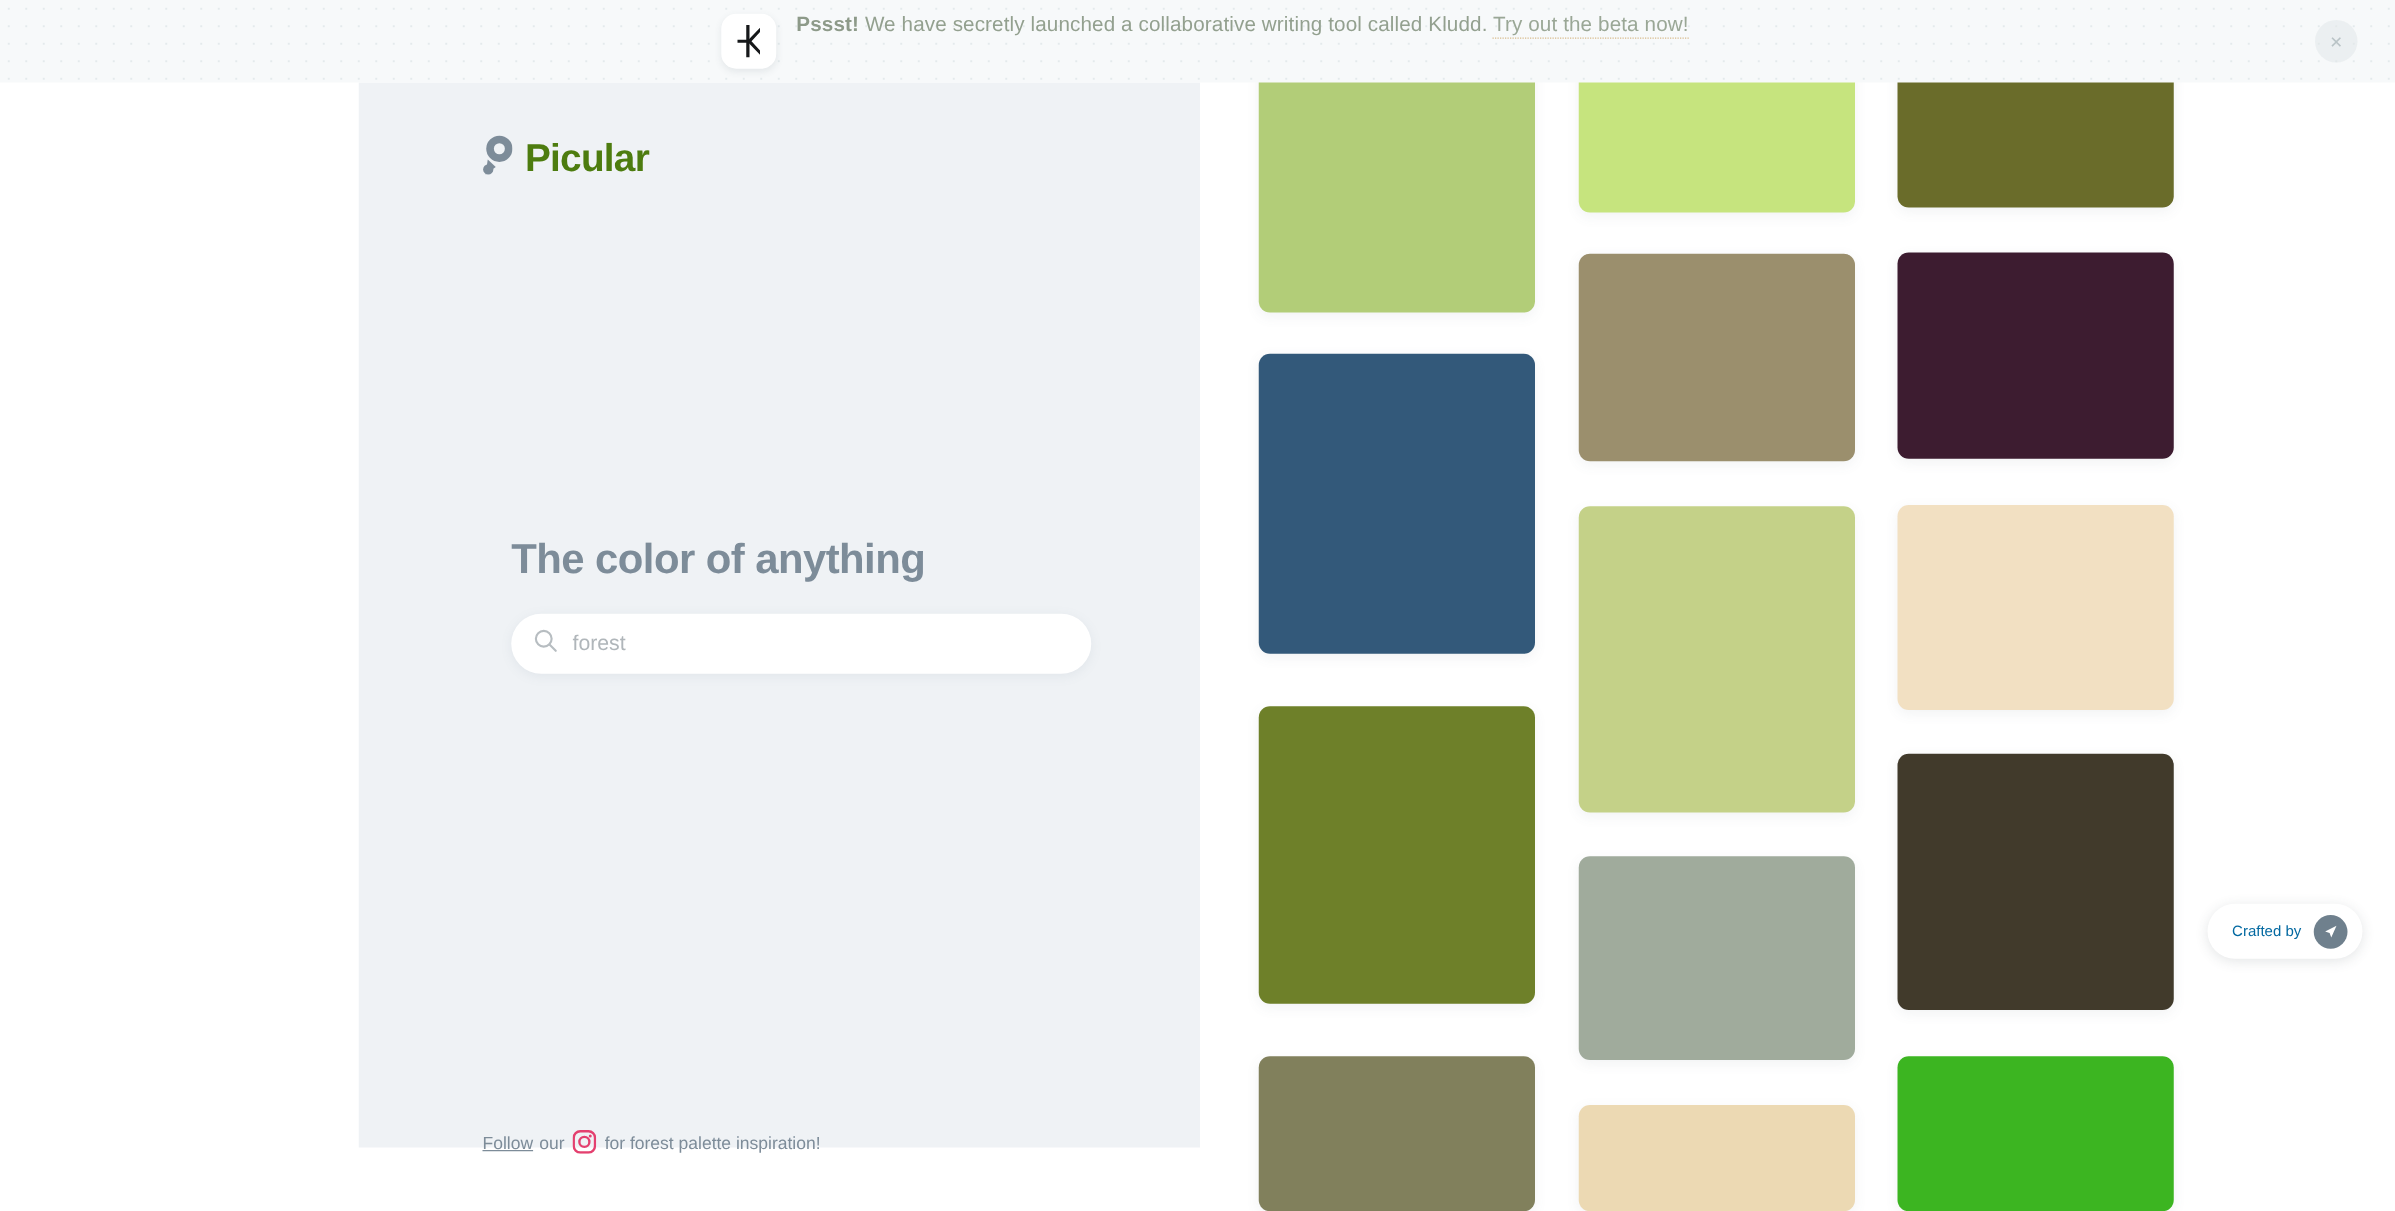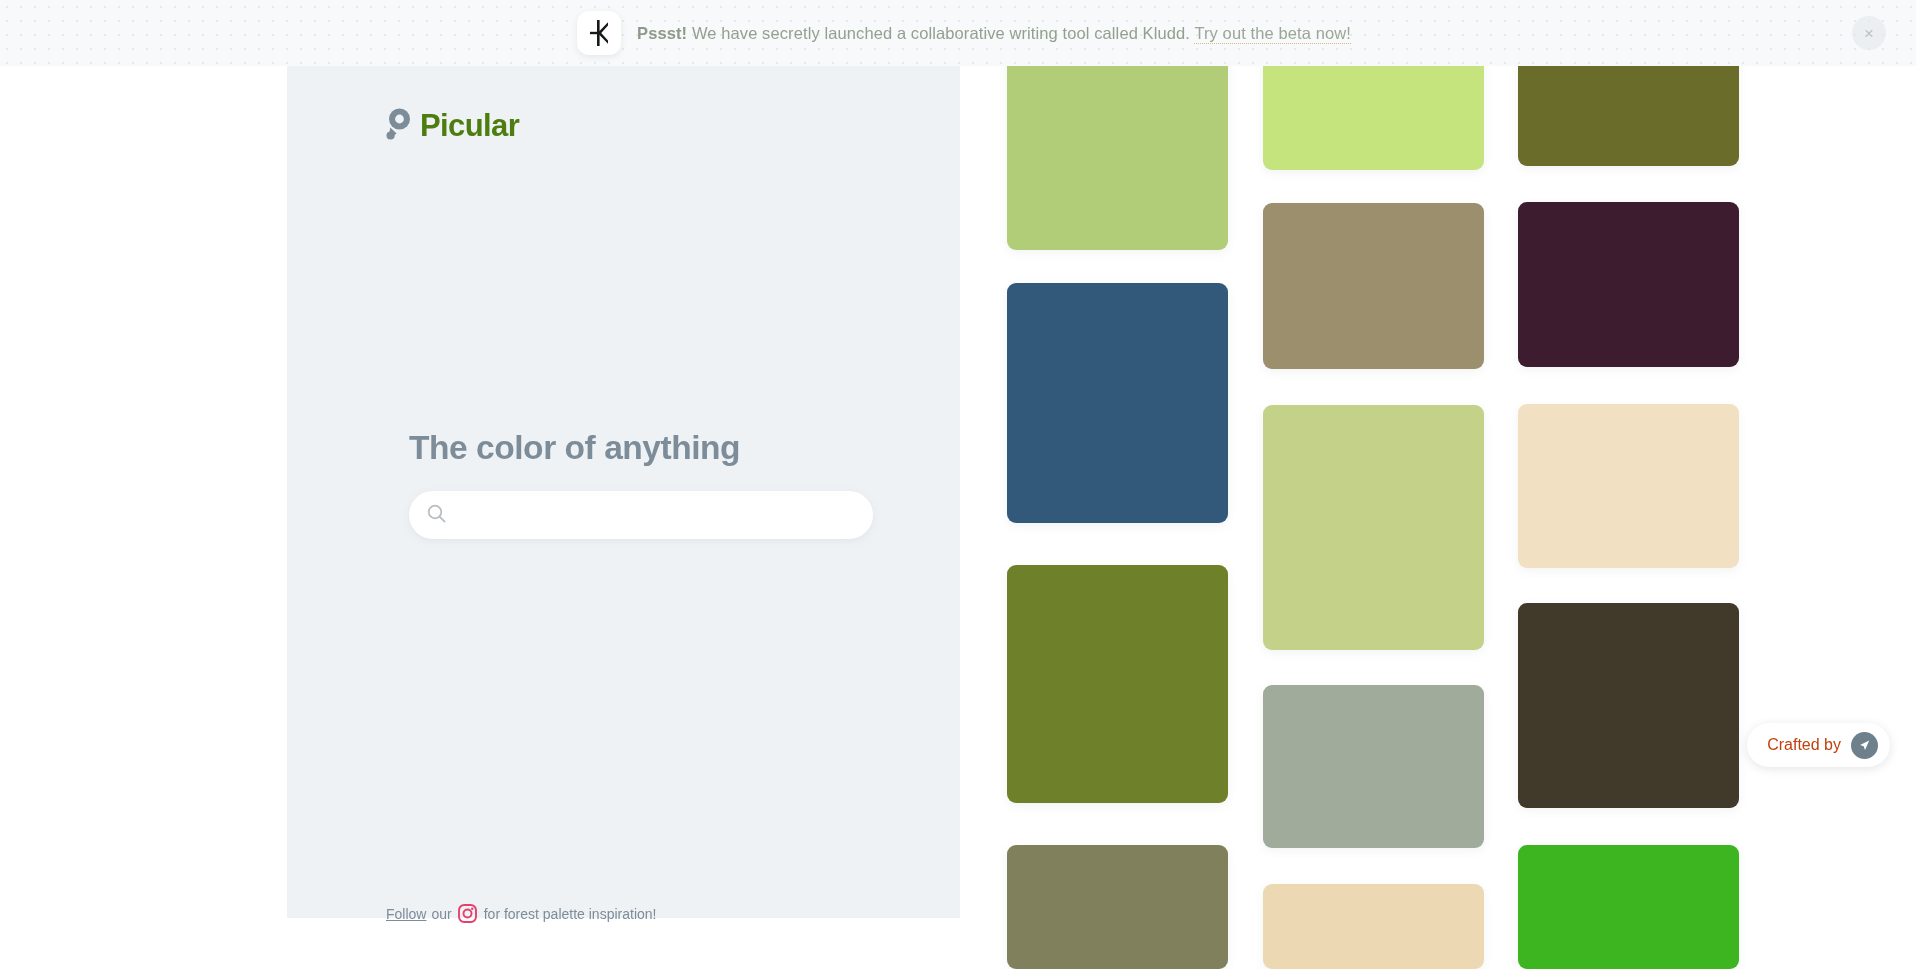--- a/index.html
+++ b/index.html
@@ -20,21 +20,20 @@
     height: 66px;
     background-color: #f7f9fa;
     background-image: radial-gradient(#e4eaec 1.1px, transparent 1.2px);
     background-size: 14px 14px;
     display: flex;
     align-items: center;
     z-index: 50;
   }
   #banner-inner {
     display: flex;
-    align-items: center;
     margin: 0 auto;
     gap: 16px;
     padding-left: 12px;
   }
   .kludd-logo {
     width: 44px; height: 44px;
     background: #ffffff;
     border-radius: 12px;
     box-shadow: 0 2px 6px rgba(70,90,100,.10);
     display: flex; align-items: center; justify-content: center;
@@ -160,22 +159,22 @@
     border-radius: 24px;
     box-shadow: 0 2px 10px rgba(60,70,80,.14);
     display: flex;
     align-items: center;
     gap: 10px;
     padding: 0 12px 0 20px;
     z-index: 60;
     cursor: pointer;
   }
   #crafted-label {
-    font-size: 16px;
-    color: #c2410c;
+    font-size: 12px;
+    color: #0369a1;
     white-space: nowrap;
   }
   .plane-badge {
     width: 27px; height: 27px;
     border-radius: 50%;
     background: #6f808d;
     display: flex; align-items: center; justify-content: center;
     flex: none;
   }
 </style>
@@ -234,20 +233,21 @@
   <div id="hero">
     <h1 id="hero-title">The color of anything</h1>
 
     <div id="search-wrap">
       <span>
         <svg width="19" height="19" viewBox="0 0 19 19" aria-hidden="true">
           <circle cx="8" cy="8" r="6.3" fill="none" stroke="#b7bdc1" stroke-width="1.7"></circle>
           <line x1="12.6" y1="12.6" x2="17.6" y2="17.6" stroke="#b7bdc1" stroke-width="1.7" stroke-linecap="round"></line>
         </svg>
       </span>
+      <input id="search-input" type="text" placeholder="forest" style="">
     </div>
   </div>
 
   <div id="follow-line">
     <a id="follow-link" href="#">Follow</a>
     <span style="margin-left:5px">our</span>
     <span class="ig-icon">
       <svg width="19" height="19" viewBox="0 0 19 19" aria-hidden="true">
         <rect x="1" y="1" width="17" height="17" rx="5.2" fill="none" stroke="#e4406f" stroke-width="1.9"></rect>
         <circle cx="9.5" cy="9.5" r="4" fill="none" stroke="#e4406f" stroke-width="1.9"></circle>

